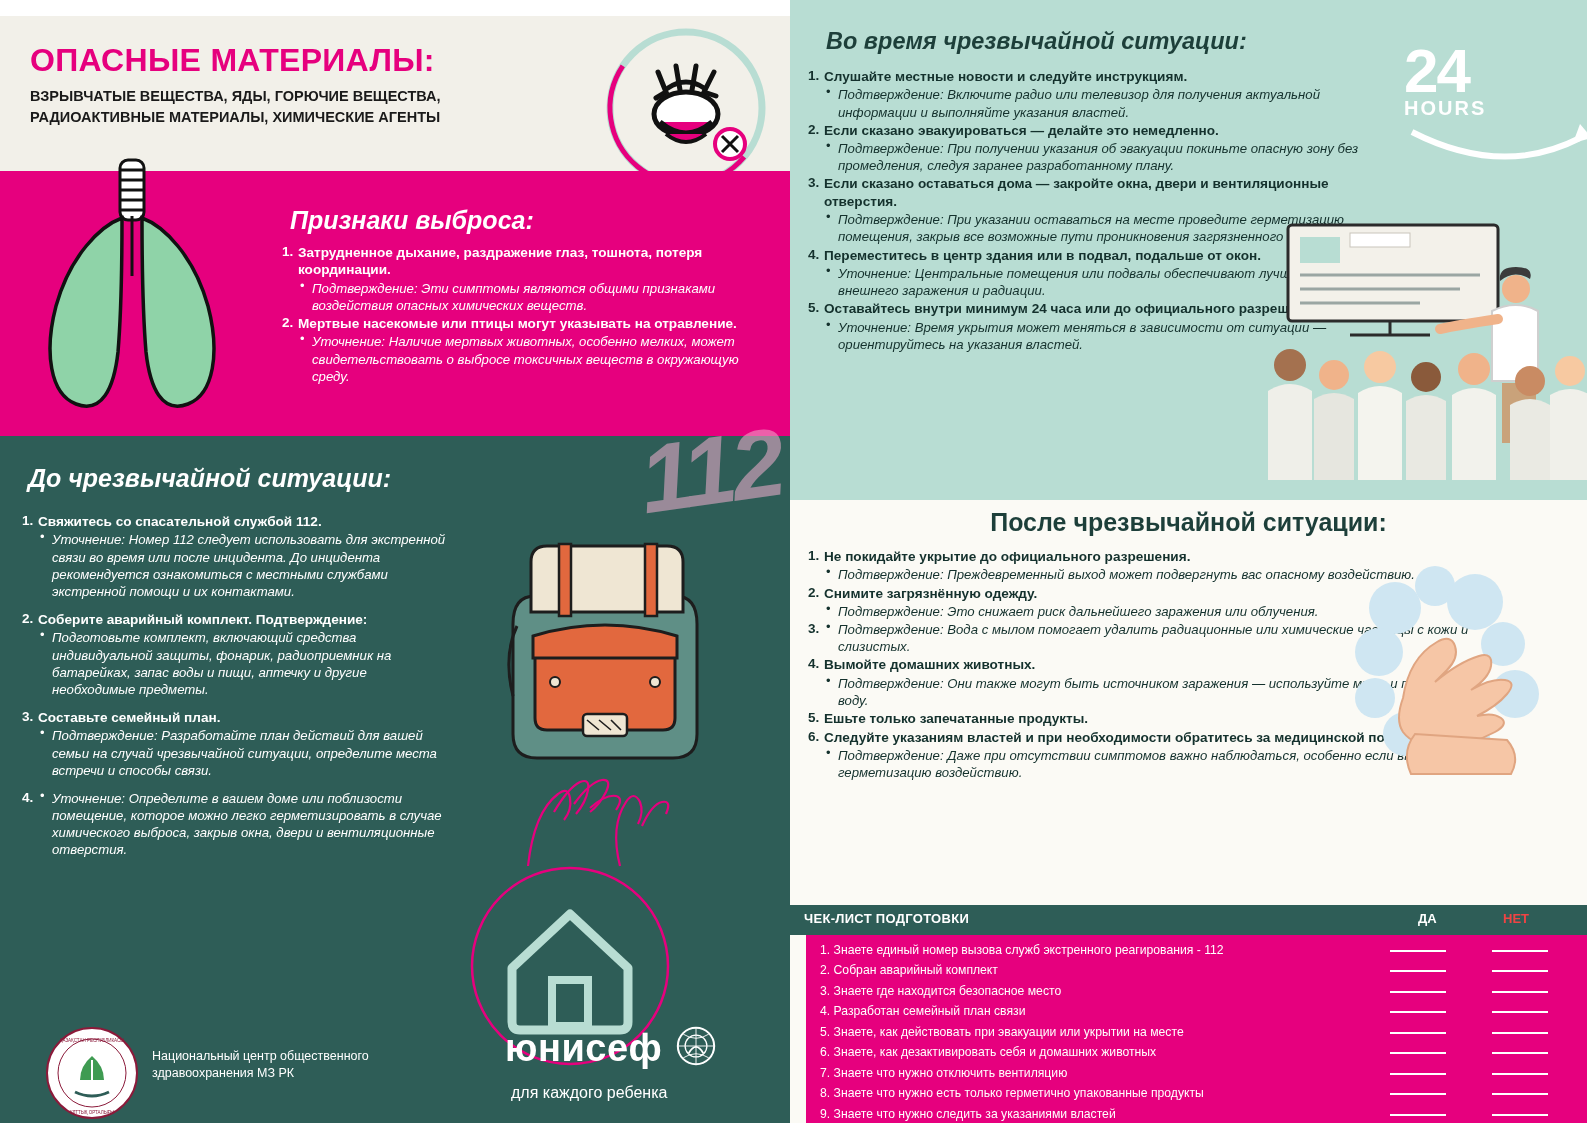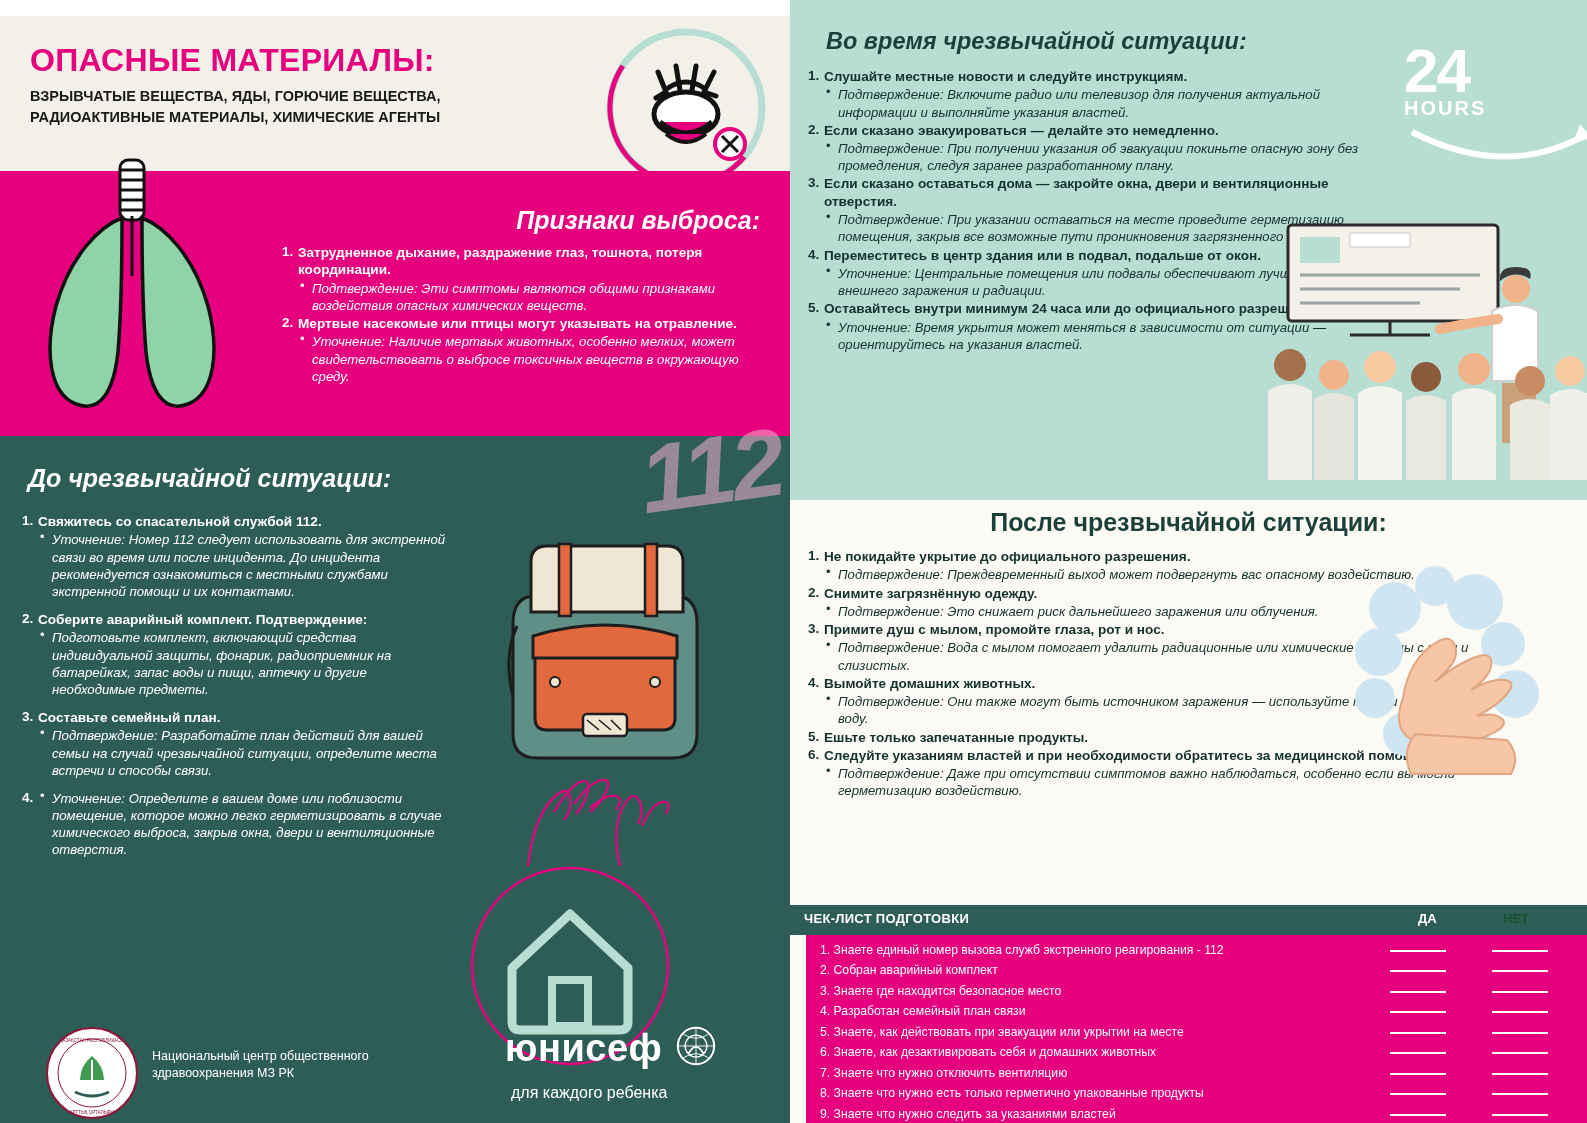--- a/index.html
+++ b/index.html
@@ -23,21 +23,21 @@
   .title-sub {
     position:absolute; left:30px; top:70px; width:545px;
     font-size:14.5px; font-weight:bold; color:#1a1a1a; line-height:1.45;
   }
   .hazard-badge { position:absolute; left:604px; top:10px; width:164px; height:164px; }
 
   .pink-band { position:absolute; left:0; top:155px; width:790px; height:265px; background:#e6007e; }
   .lungs-box { position:absolute; left:10px; top:140px; width:245px; height:280px; }
   .signs-title {
     position:absolute; left:290px; top:190px; width:470px;
-    color:#fff; font-size:25px; font-weight:bold; font-style:italic; text-align:right;
+    color:#fff; font-size:25px; font-weight:bold; font-style:italic; text-align:left;
   }
   .signs-list { position:absolute; left:282px; top:228px; width:485px; color:#fff; }
 
   .teal-band { position:absolute; left:0; top:420px; width:790px; height:703px; background:#2e5d57; }
   .before-title {
     position:absolute; left:28px; top:448px; width:470px;
     color:#fff; font-size:25px; font-weight:bold; font-style:italic;
   }
   .before-list { position:absolute; left:22px; top:497px; width:430px; color:#fff; }
 
@@ -83,21 +83,21 @@
   
   .check-wrap { position:absolute; left:0; top:905px; width:797px; height:218px;padding-left:8px; }
   .check-header {
     position:absolute; left:0; top:0; width:797px; height:30px; background:#2e5d57;
   }
   .check-title {
     position:absolute; left:14px; top:6px; font-size:13px; font-weight:bold;
     color:#fff; letter-spacing:.3px;
   }
   .yes-label { position:absolute; left:628px; top:6px; font-size:13px; font-weight:bold; color:#fff;}
-  .no-label { position:absolute; left:713px; top:6px; font-size:13px; font-weight:bold; color:#14532d;}
+  .no-label { position:absolute; left:713px; top:6px; font-size:13px; font-weight:bold; color:#ef4444;}
   .check-body {
     position:absolute; left:16px; top:30px; width:797px; height:240px; background:#e6007e;
   }
   .check-item {
     position:relative; color:#fff; font-size:12.2px; padding:1.5px 0 1.5px 14px; height:20.5px;
   }
   .check-lines { position:absolute; left:600px; top:34px; width:190px; }
   .line-row { height:20.5px; display:flex; align-items:center; gap:46px; padding-top:3px;}
   .line { width:56px; height:1.6px; background:#fff; display:block; }
 
@@ -368,21 +368,20 @@
           <div class="bold-line">Не покидайте укрытие до официального разрешения.</div>
           <div class="note">Подтверждение: Преждевременный выход может подвергнуть вас опасному воздействию.</div>
         </li>
         <li>
           <span class="num">2.</span>
           <div class="bold-line">Снимите загрязнённую одежду.</div>
           <div class="note">Подтверждение: Это снижает риск дальнейшего заражения или облучения.</div>
         </li>
         <li>
           <span class="num">3.</span>
-          <div class="bold-line">Примите душ с мылом,  промойте глаза, рот и нос.</div>
           <div class="note">Подтверждение: Вода с мылом помогает удалить радиационные или химические частицы с кожи и слизистых.</div>
         </li>
         <li>
           <span class="num">4.</span>
           <div class="bold-line">Вымойте домашних животных.</div>
           <div class="note">Подтверждение: Они  также могут быть источником заражения — используйте мыло и проточную воду.</div>
         </li>
         <li>
           <span class="num">5.</span>
           <div class="bold-line">Ешьте только запечатанные продукты.</div>

